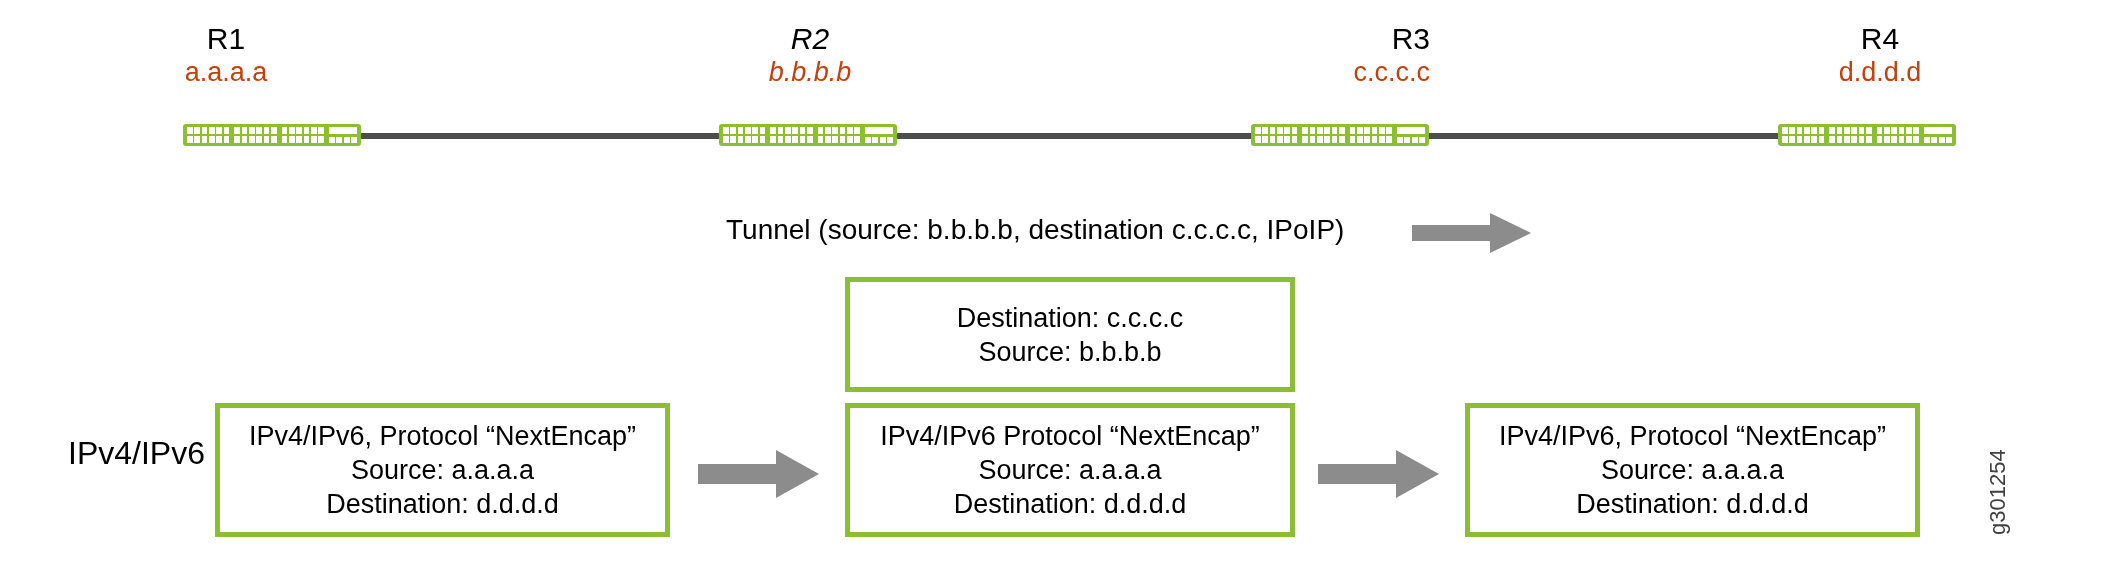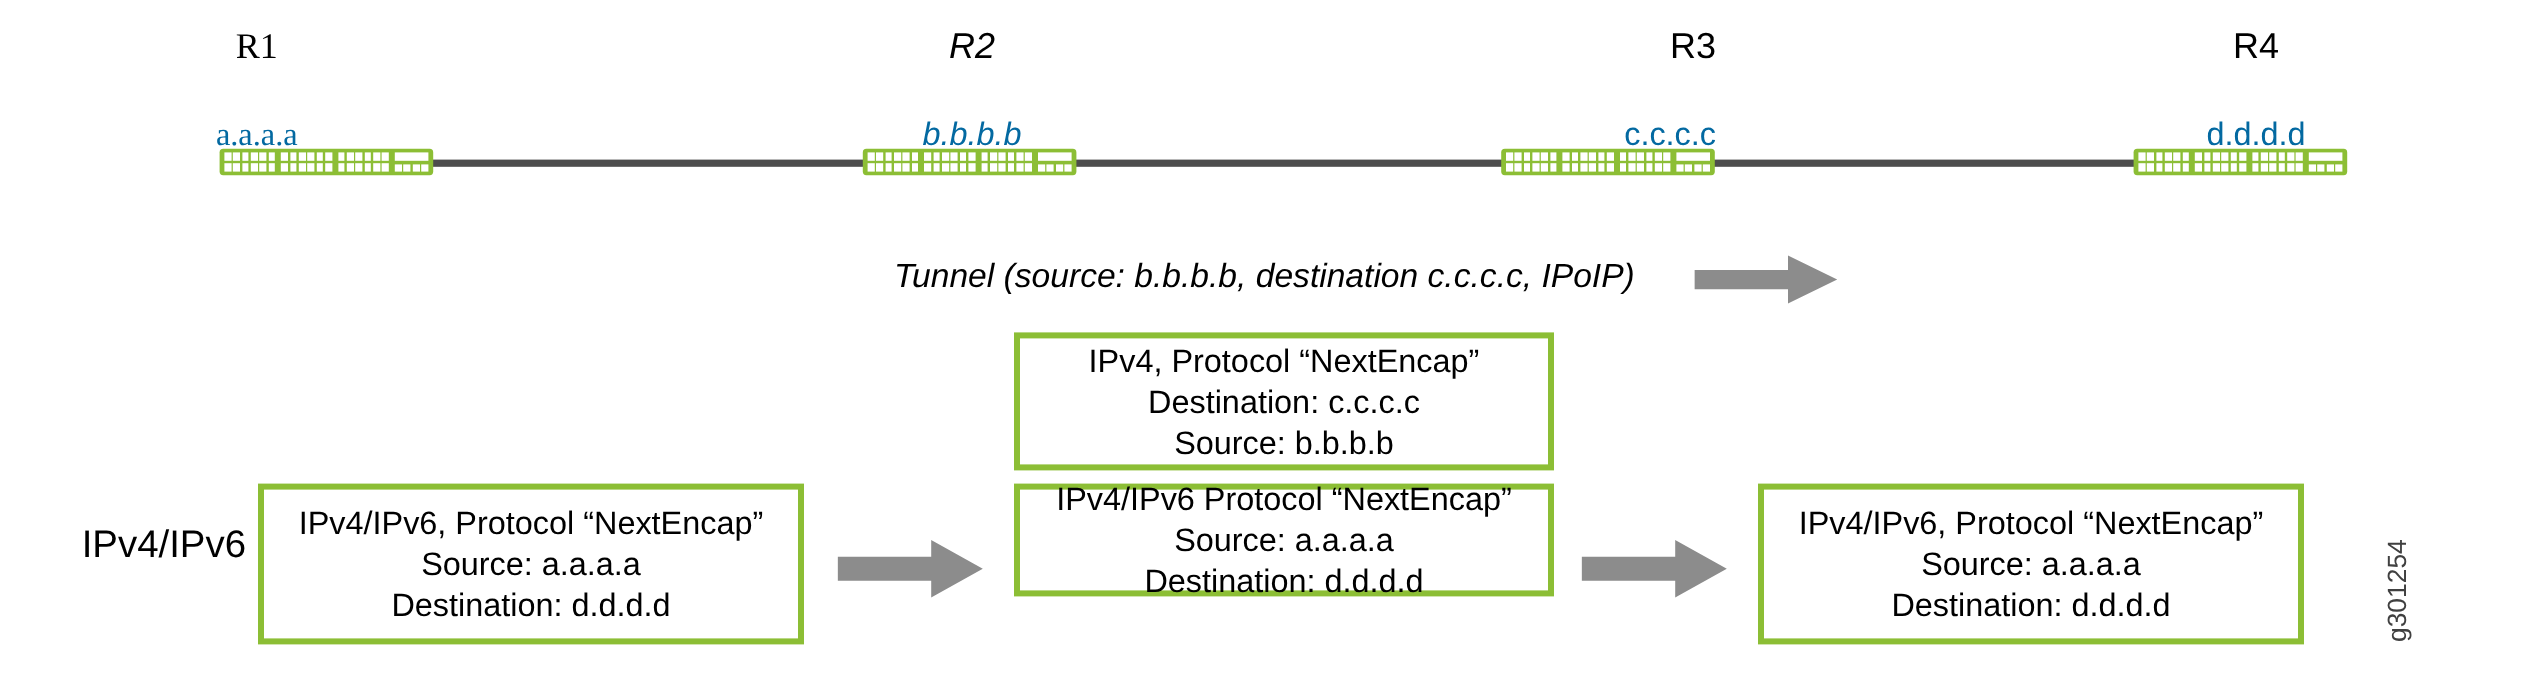--- a/index.html
+++ b/index.html
@@ -27,23 +27,22 @@
   }
   .node-name {
     font-size: 30px;
     line-height: 34px;
     color: #000;
     white-space: nowrap;
   }
   .node-addr {
     font-size: 27px;
     line-height: 32px;
-    color: #0369a1;
-    white-space: nowrap;
-    margin-top: 40px;
+    color: #c2410c;
+    white-space: nowrap;
   }
 
   
   .router {
     position: absolute;
     width: 178px;
     height: 22px;
     background: #8cbe35;
     border-radius: 3px;
     box-sizing: border-box;
@@ -148,21 +147,21 @@
     white-space: nowrap;
   }
 </style>
 </head>
 <body>
 
 <div id="diagram">
 
   <div class="link" style="left:240px; top:133px; width:1700px;"></div>
 
-  <div class="node" style="left:124px; top:22px; width:180px;font-family:Liberation Serif, serif;">
+  <div class="node" style="left:136px; top:22px; width:180px;">
     <div class="node-name">R1</div>
     <div class="node-addr">a.a.a.a</div>
   </div>
   <div class="router" style="left:183px; top:124px;">
     <div class="port-bank">
       <i></i>
         <i></i>
         <i></i>
         <i></i>
         <i></i>
@@ -380,47 +379,46 @@
       <span class="bar"></span>
       <span class="mini">
           <i></i>
           <i></i>
           <i></i>
           <i></i>
         </span>
     </div>
   </div>
 
-  <div class="tunnel-label" style="left:745px; top:214px;font-style:italic;">Tunnel  (source: b.b.b.b, destination c.c.c.c, IPoIP)</div>
+  <div class="tunnel-label" style="left:726px; top:214px;">Tunnel  (source: b.b.b.b, destination c.c.c.c, IPoIP)</div>
 
   <svg class="block-arrow" style="left:1412px; top:212px;" width="120" height="42" viewBox="0 0 120 42">
     <path d="M0,13 L78,13 L78,1 L119,21 L78,41 L78,29 L0,29 Z" fill="#8c8c8c"></path>
   </svg>
 
   <div class="packet-box" style="left:845px; top:277px; width:450px; height:115px;">
-    <div class="line">IPv4, Protocol “NextEncap”</div>
     <div class="line">Destination: c.c.c.c</div>
     <div class="line">Source: b.b.b.b</div>
   </div>
 
   <div class="payload-label" style="left:30px; top:436px; width:175px;">
     <div>IPv4/IPv6</div>
   </div>
 
   <div class="packet-box" style="left:215px; top:403px; width:455px; height:134px;">
     <div class="line">IPv4/IPv6, Protocol “NextEncap”</div>
     <div class="line">Source: a.a.a.a</div>
     <div class="line">Destination: d.d.d.d</div>
   </div>
 
   <svg class="block-arrow" style="left:698px; top:449px;" width="122" height="50" viewBox="0 0 122 50">
     <path d="M0,15 L78,15 L78,1 L121,25 L78,49 L78,35 L0,35 Z" fill="#8c8c8c"></path>
   </svg>
 
-  <div class="packet-box" style="left:845px; top:403px; width:450px; height:94px;">
+  <div class="packet-box" style="left:845px; top:403px; width:450px; height:134px;">
     <div class="line">IPv4/IPv6 Protocol “NextEncap”</div>
     <div class="line">Source: a.a.a.a</div>
     <div class="line">Destination: d.d.d.d</div>
   </div>
 
   <svg class="block-arrow" style="left:1318px; top:449px;" width="122" height="50" viewBox="0 0 122 50">
     <path d="M0,15 L78,15 L78,1 L121,25 L78,49 L78,35 L0,35 Z" fill="#8c8c8c"></path>
   </svg>
 
   <div class="packet-box" style="left:1465px; top:403px; width:455px; height:134px;">

